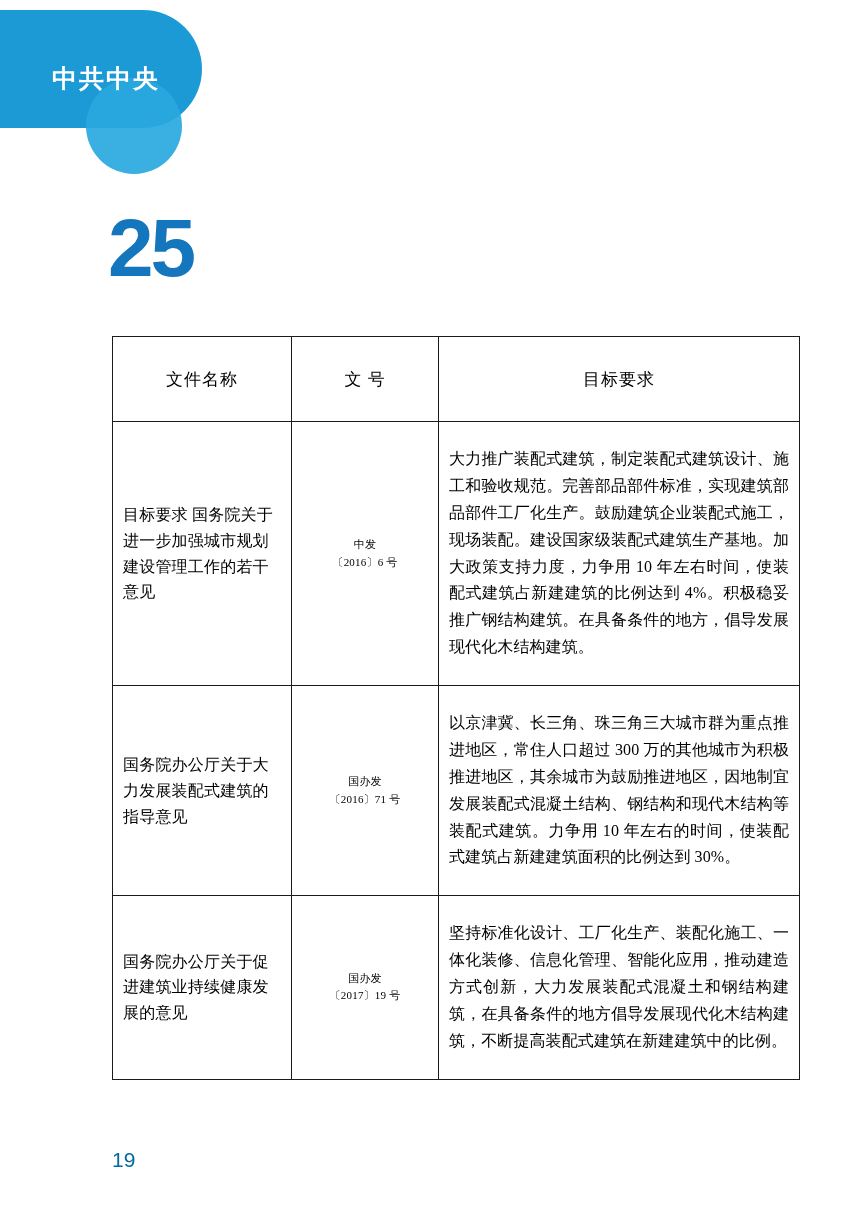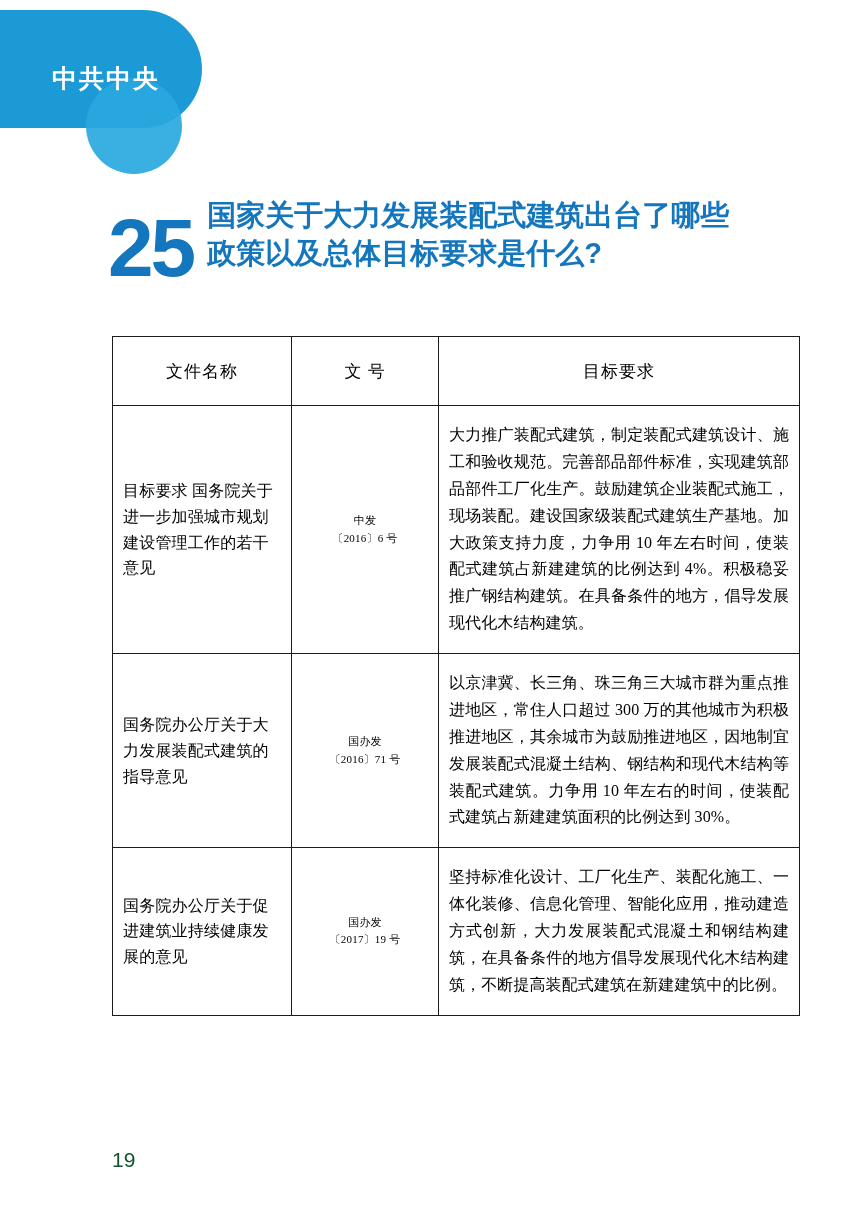--- a/index.html
+++ b/index.html
@@ -89,21 +89,21 @@
     position: absolute;
     left: 112px;
     top: 336px;
     width: 624px;
     border-collapse: collapse;
     table-layout: fixed;
   }
   .doc-table td, .doc-table th {
     border: 1px solid #1b1b1b;
     vertical-align: middle;
-    padding: 16px 10px;
+    padding: 24px 10px;
     font-family: "Liberation Serif", "DejaVu Serif", serif;
   }
   .doc-table thead th {
     font-size: 17px;
     font-weight: normal;
     text-align: center;
     height: 36px;
     letter-spacing: 1px;
   }
   .col-name { width: 158px; }
@@ -131,35 +131,34 @@
     letter-spacing: 0.1px;
   }
 
   
   .page-number {
     position: absolute;
     left: 112px;
     top: 1148px;
     font-family: "Liberation Sans", sans-serif;
     font-size: 21px;
-    color: #14532d;
+    color: #0369a1;
   }
 </style>
 </head>
 <body>
 
 <div class="header-deco">
   <div class="blob-main"></div>
   <div class="blob-small"></div>
 </div>
 <div class="header-label">中共中央</div>
 
 <div class="question-block">
   <div class="q-number">25</div>
-  <div class="q-text">国家关于大力发展装配式建筑出台了哪些政策以及总体目标要求是什么?</div>
 </div>
 
 <table class="doc-table">
   <thead>
     <tr>
       <th class="col-name">文件名称</th>
       <th class="col-num">文  号</th>
       <th class="col-req">目标要求</th>
     </tr>
   </thead>

